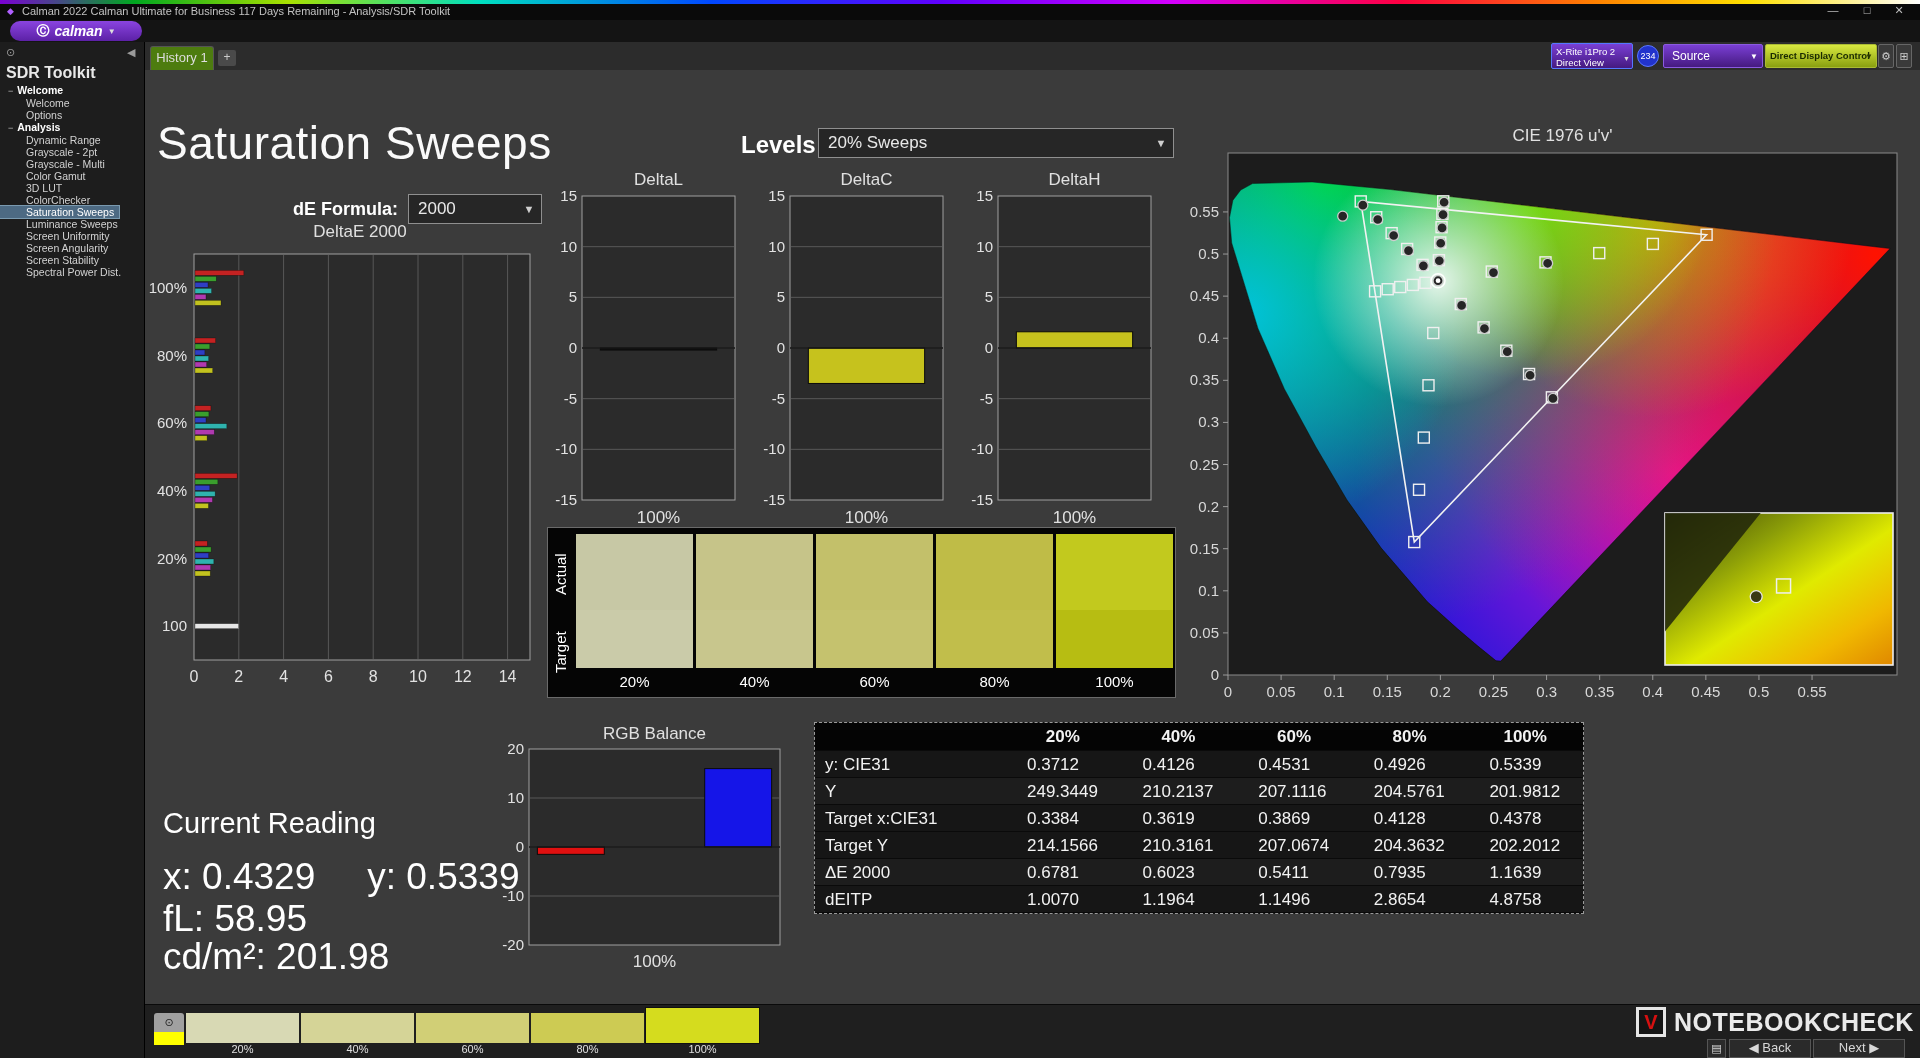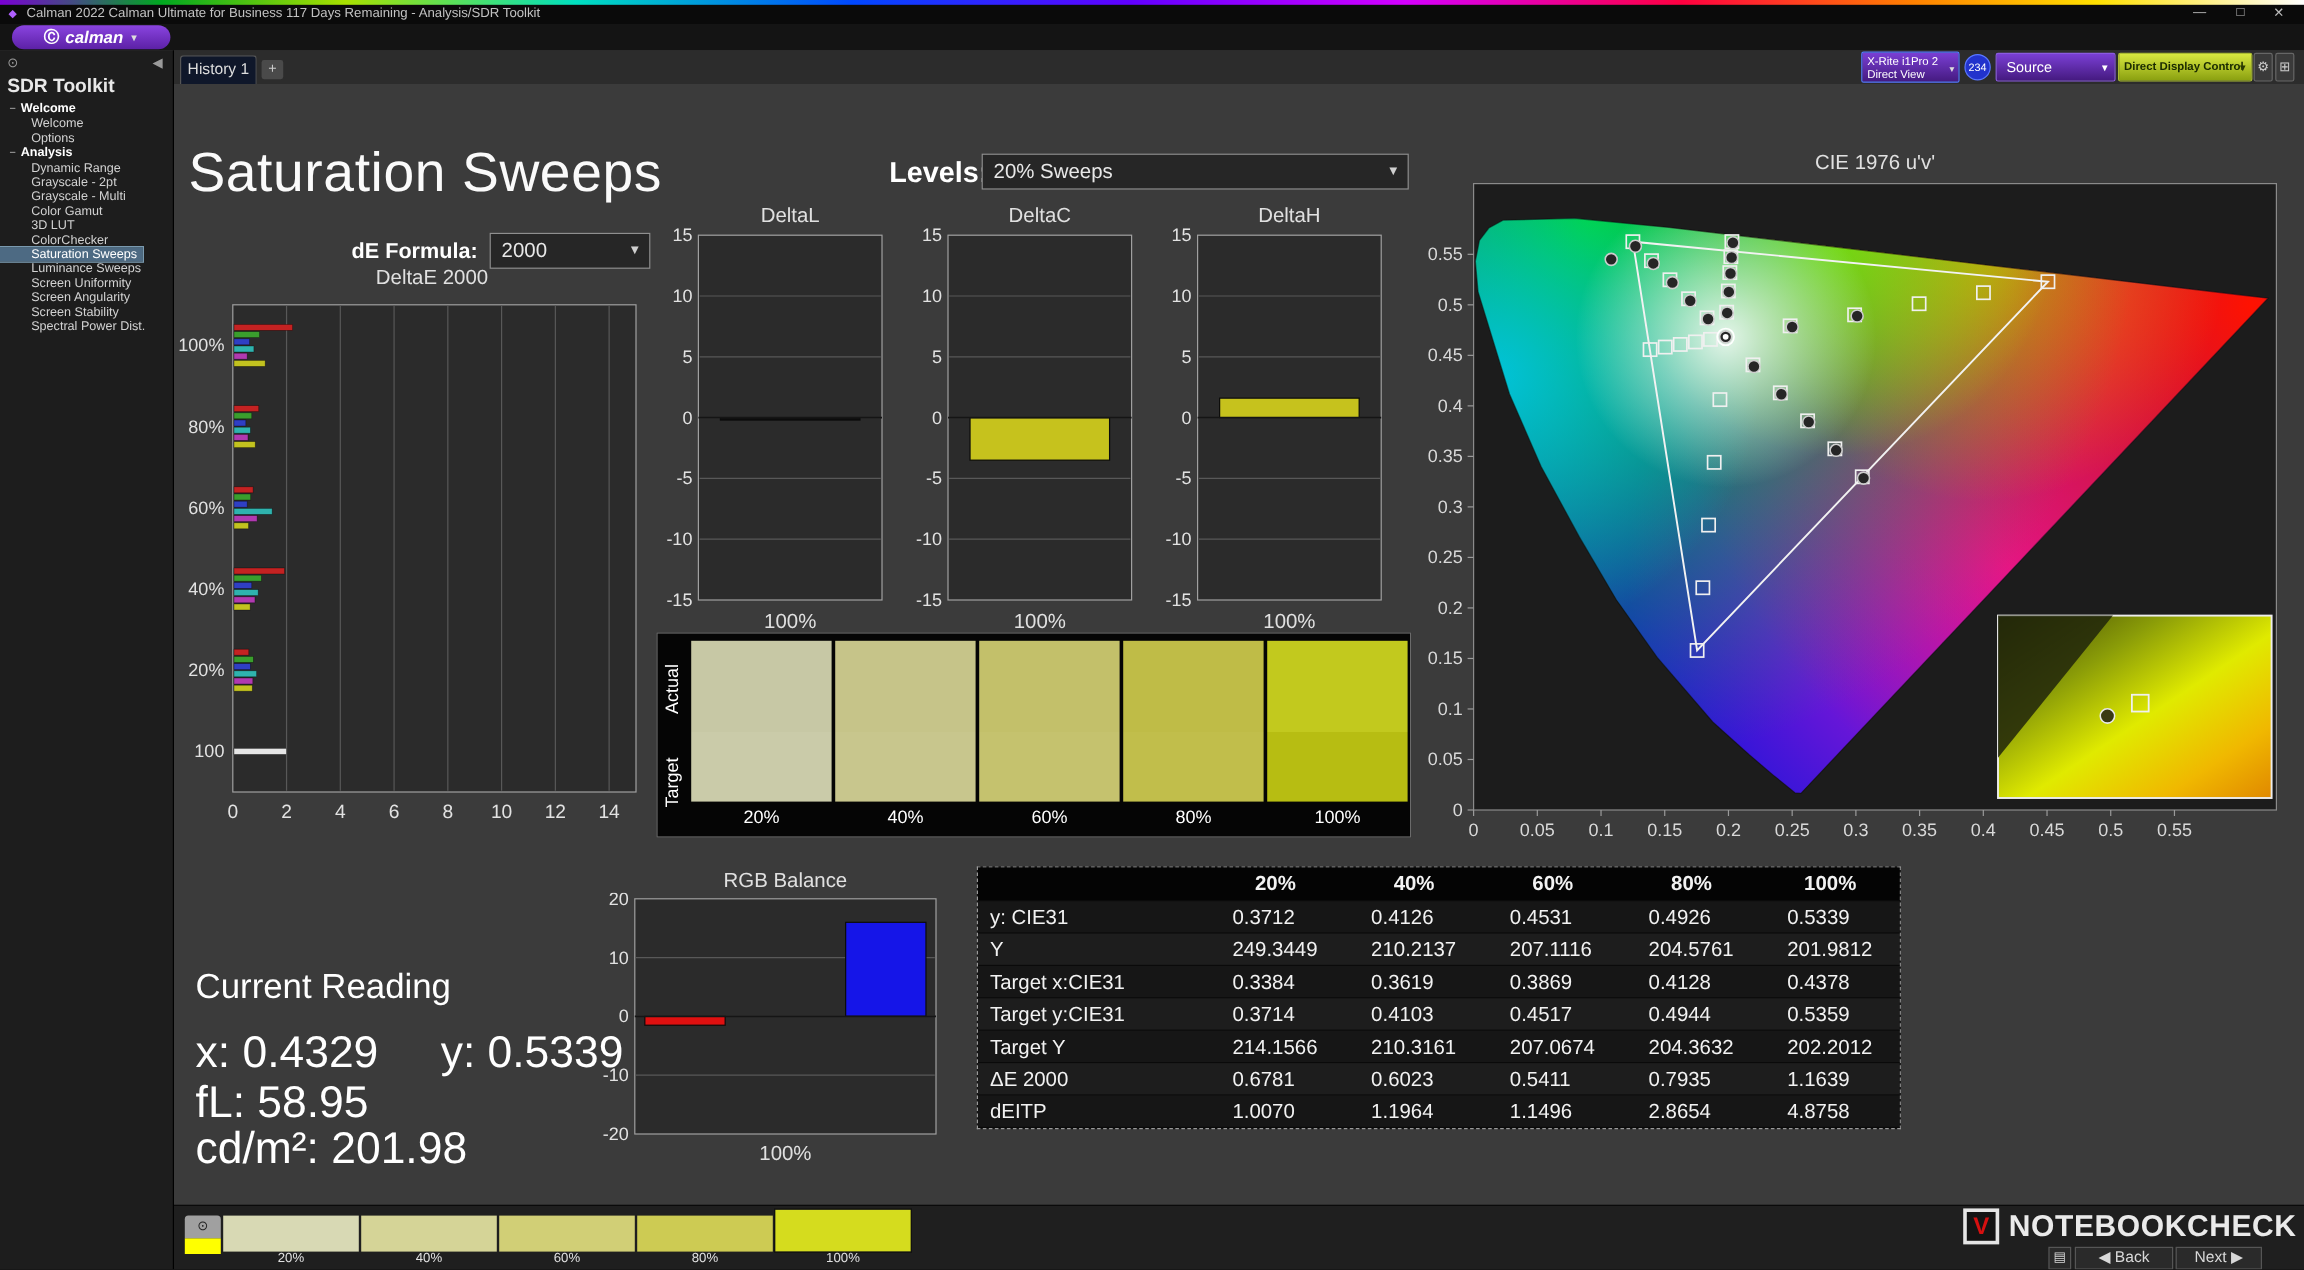--- a/index.html
+++ b/index.html
@@ -22,21 +22,21 @@
 
 .sidebar{left:0;top:42px;width:145px;height:1016px;background:#1d1d1d;border-right:1px solid #000}
 .sb-ico{font-size:11px;color:#9a9a9a}
 .sb-title{font-size:16px;font-weight:700;color:#e8e8e8}
 .tree-sec{font-size:10.5px;font-weight:700;color:#fff;padding:1px 0 1px 8px;height:13px;line-height:11px;white-space:nowrap}
 .tw{color:#8a8a8a;margin-right:4px;font-size:9px}
 .tree-item{font-size:10.5px;color:#d2d2d2;padding-left:26px;height:12px;line-height:12px;white-space:nowrap;cursor:default}
 .tree-item.sel{background:#4d6a83;outline:1px solid #7a9ab0;width:max-content;padding-right:5px;color:#fff}
 
 .tabstrip{left:145px;top:42px;width:1775px;height:28px;background:#2c2c2c}
-.tab{position:absolute;left:5px;top:4px;width:64px;height:24px;background:#0f172a;border:1px solid #555;border-bottom:none;color:#ddd;font-size:13px;text-align:center;line-height:22px;border-radius:3px 3px 0 0}
+.tab{position:absolute;left:5px;top:4px;width:64px;height:24px;background:#4d7c0f;border:1px solid #555;border-bottom:none;color:#ddd;font-size:13px;text-align:center;line-height:22px;border-radius:3px 3px 0 0}
 .tab-add{position:absolute;left:73px;top:8px;width:18px;height:16px;background:#4a4a4a;color:#ccc;font-size:12px;text-align:center;line-height:15px;border-radius:2px}
 .meter{position:absolute;left:1406px;top:1px;width:82px;height:26px;background:linear-gradient(180deg,#7a3fd4,#451a80);border:1px solid #5577ff;color:#fff;font-size:9.5px;line-height:11px;padding:2px 12px 2px 4px;border-radius:2px}
 .meter-caret{position:absolute;right:2px;top:9px;font-size:7px;color:#ddd}
 .badge{position:absolute;left:1492px;top:3px;width:22px;height:22px;border-radius:50%;background:#2233cc;border:1px solid #5a77ff;color:#fff;font-size:9px;text-align:center;line-height:20px}
 .srcbox{position:absolute;left:1518px;top:2px;width:100px;height:24px;background:linear-gradient(180deg,#7a3fd4,#451a80);border:1px solid #8a5ae0;color:#fff;font-size:12px;line-height:22px;padding-left:8px;border-radius:2px}
 .srcbox .dd-caret2{position:absolute;right:4px;top:1px;font-size:8px}
 .ddcbox{position:absolute;left:1620px;top:2px;width:112px;height:24px;background:linear-gradient(180deg,#d8e840,#8aa010);border:1px solid #aabb33;color:#1a2a00;font-weight:700;font-size:9.5px;line-height:22px;padding-left:4px;border-radius:2px;white-space:nowrap}
 .ddcbox .dd-caret3{position:absolute;right:3px;top:1px;font-size:8px;color:#2a3a00}
 .gearbtn{position:absolute;top:2px;width:16px;height:24px;background:#3a3a3a;border:1px solid #666;color:#ccc;font-size:11px;text-align:center;line-height:22px;border-radius:2px}
 
@@ -519,28 +519,20 @@
         <div class="tc tval">201.9812</div>
       </div>
       <div class="trow odd">
         <div class="tc tlabel">Target x:CIE31</div>
         <div class="tc tval">0.3384</div>
         <div class="tc tval">0.3619</div>
         <div class="tc tval">0.3869</div>
         <div class="tc tval">0.4128</div>
         <div class="tc tval">0.4378</div>
       </div>
-      <div class="trow even">
-        <div class="tc tlabel">Target y:CIE31</div>
-        <div class="tc tval">0.3714</div>
-        <div class="tc tval">0.4103</div>
-        <div class="tc tval">0.4517</div>
-        <div class="tc tval">0.4944</div>
-        <div class="tc tval">0.5359</div>
-      </div>
       <div class="trow odd">
         <div class="tc tlabel">Target Y</div>
         <div class="tc tval">214.1566</div>
         <div class="tc tval">210.3161</div>
         <div class="tc tval">207.0674</div>
         <div class="tc tval">204.3632</div>
         <div class="tc tval">202.2012</div>
       </div>
       <div class="trow even">
         <div class="tc tlabel">ΔE 2000</div>
@@ -583,18 +575,18 @@
         </div>
       </div>
     <div class="nbc">
       <span class="nbc-logo">V</span>
       <span class="nbc-text">NOTEBOOKCHECK</span>
     </div>
     <div class="nav-ico">▤</div>
     <div class="navbtn" style="left:1584px;width:82px">
       <span>◀</span> <span>Back</span>
     </div>
-    <div class="navbtn" style="left:1668px;width:72px">
+    <div class="navbtn" style="left:1668px;width:92px">
       <span>Next</span> <span>▶</span>
     </div>
   </div>
 
 </div>
 
 </body></html>

